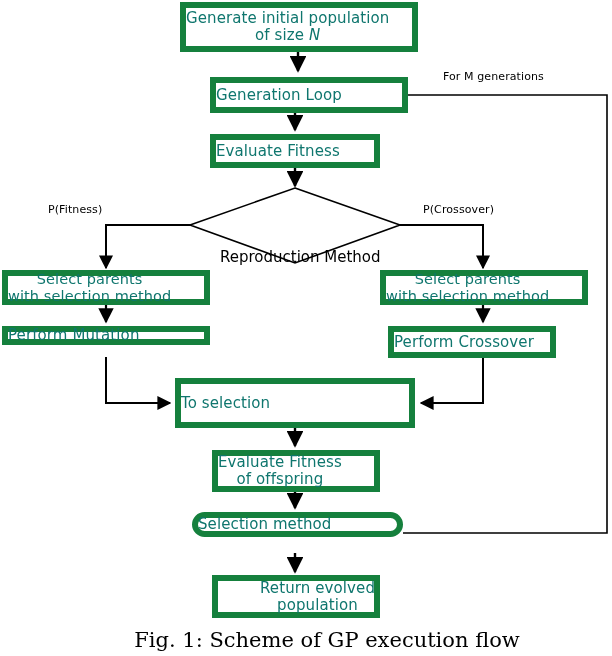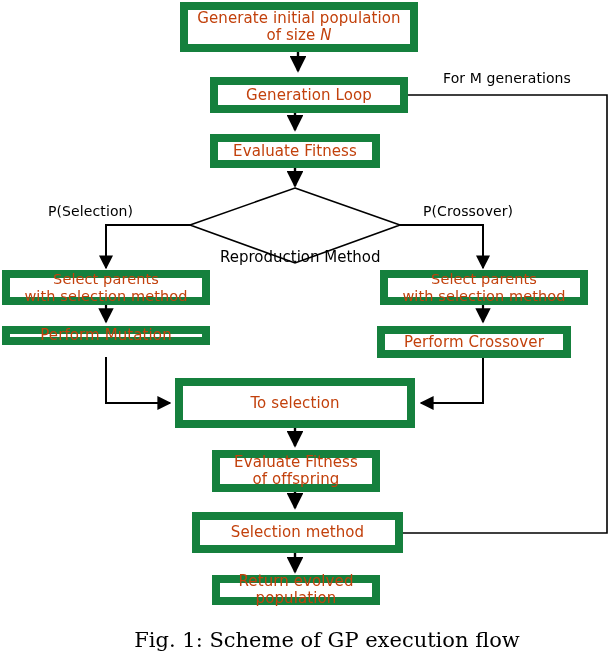--- a/index.html
+++ b/index.html
@@ -22,37 +22,36 @@
   }
   #flow-svg {
     position: absolute;
     left: 0; top: 0;
     width: 612px;
     height: 656px;
   }
   .node-box {
     position: absolute;
     box-sizing: border-box;
-    border: 8px solid #15803d;
+    border: 6px solid #15803d;
     background: #ffffff;
     display: flex;
     align-items: center;
-    justify-content: center;
     text-align: center;
     line-height: 1.12;
-    color: #c2410c;
+    color: #0f766e;
     font-size: 15px;
     letter-spacing: 0.1px;
   }
   .node-box .line { display: block; white-space: nowrap; }
   .node-box .italic { font-style: italic; }
   .edge-label {
     position: absolute;
     color: #000000;
-    font-size: 14px;
+    font-size: 11px;
     white-space: nowrap;
     letter-spacing: 0.1px;
   }
   .diamond-label {
     position: absolute;
     text-align: center;
     color: #000000;
     font-size: 15px;
     line-height: 1.12;
     white-space: nowrap;
@@ -154,21 +153,21 @@
     <span class="line">Evaluate Fitness</span>
   </div>
 
   <div class="diamond-label" style="left:220px; top:209px; width:150px;margin-top:40px;">
     <span class="line">Reproduction</span>
     <span class="line">Method</span>
   </div>
 
   <div class="edge-label" style="left:443px; top:70px;">For M generations</div>
 
-  <div class="edge-label" style="left:48px; top:203px;">P(Selection)</div>
+  <div class="edge-label" style="left:48px; top:203px;">P(Fitness)</div>
 
   <div class="edge-label" style="left:423px; top:203px;">P(Crossover)</div>
 
   <div class="node-box" style="left:2px; top:270px; width:208px; height:35px; font-size:14.5px;">
     <div>
       <span class="line">Select parents</span>
       <span class="line">with selection method</span>
     </div>
   </div>
 
@@ -176,44 +175,44 @@
     <div>
       <span class="line">Select parents</span>
       <span class="line">with selection method</span>
     </div>
   </div>
 
   <div class="node-box" style="left:2px; top:326px; width:208px; height:19px;">
     <span class="line">Perform Mutation</span>
   </div>
 
-  <div class="node-box" style="left:377px; top:326px; width:194px; height:32px;">
+  <div class="node-box" style="left:388px; top:326px; width:168px; height:32px;">
     <span class="line">Perform Crossover</span>
   </div>
 
   <div class="node-box" style="left:175px; top:378px; width:240px; height:50px;">
     <div>
       <span class="line">To selection</span>
     </div>
   </div>
 
   <div class="node-box" style="left:212px; top:450px; width:168px; height:42px;">
     <div>
       <span class="line">Evaluate Fitness</span>
       <span class="line">of offspring</span>
     </div>
   </div>
 
-  <div class="node-box" style="left:192px; top:512px; width:211px; height:41px;">
+  <div class="node-box" style="left:192px; top:512px; width:211px; height:25px;border-radius:15px;">
     <div>
       <span class="line">Selection method</span>
     </div>
   </div>
 
-  <div class="node-box" style="left:212px; top:575px; width:168px; height:30px;">
+  <div class="node-box" style="left:212px; top:575px; width:168px; height:43px;padding-left:42px;">
     <div>
       <span class="line">Return evolved</span>
       <span class="line">population</span>
     </div>
   </div>
 
   <div class="fig-caption">Fig. 1: Scheme of GP execution flow</div>
 
 </div>
 

